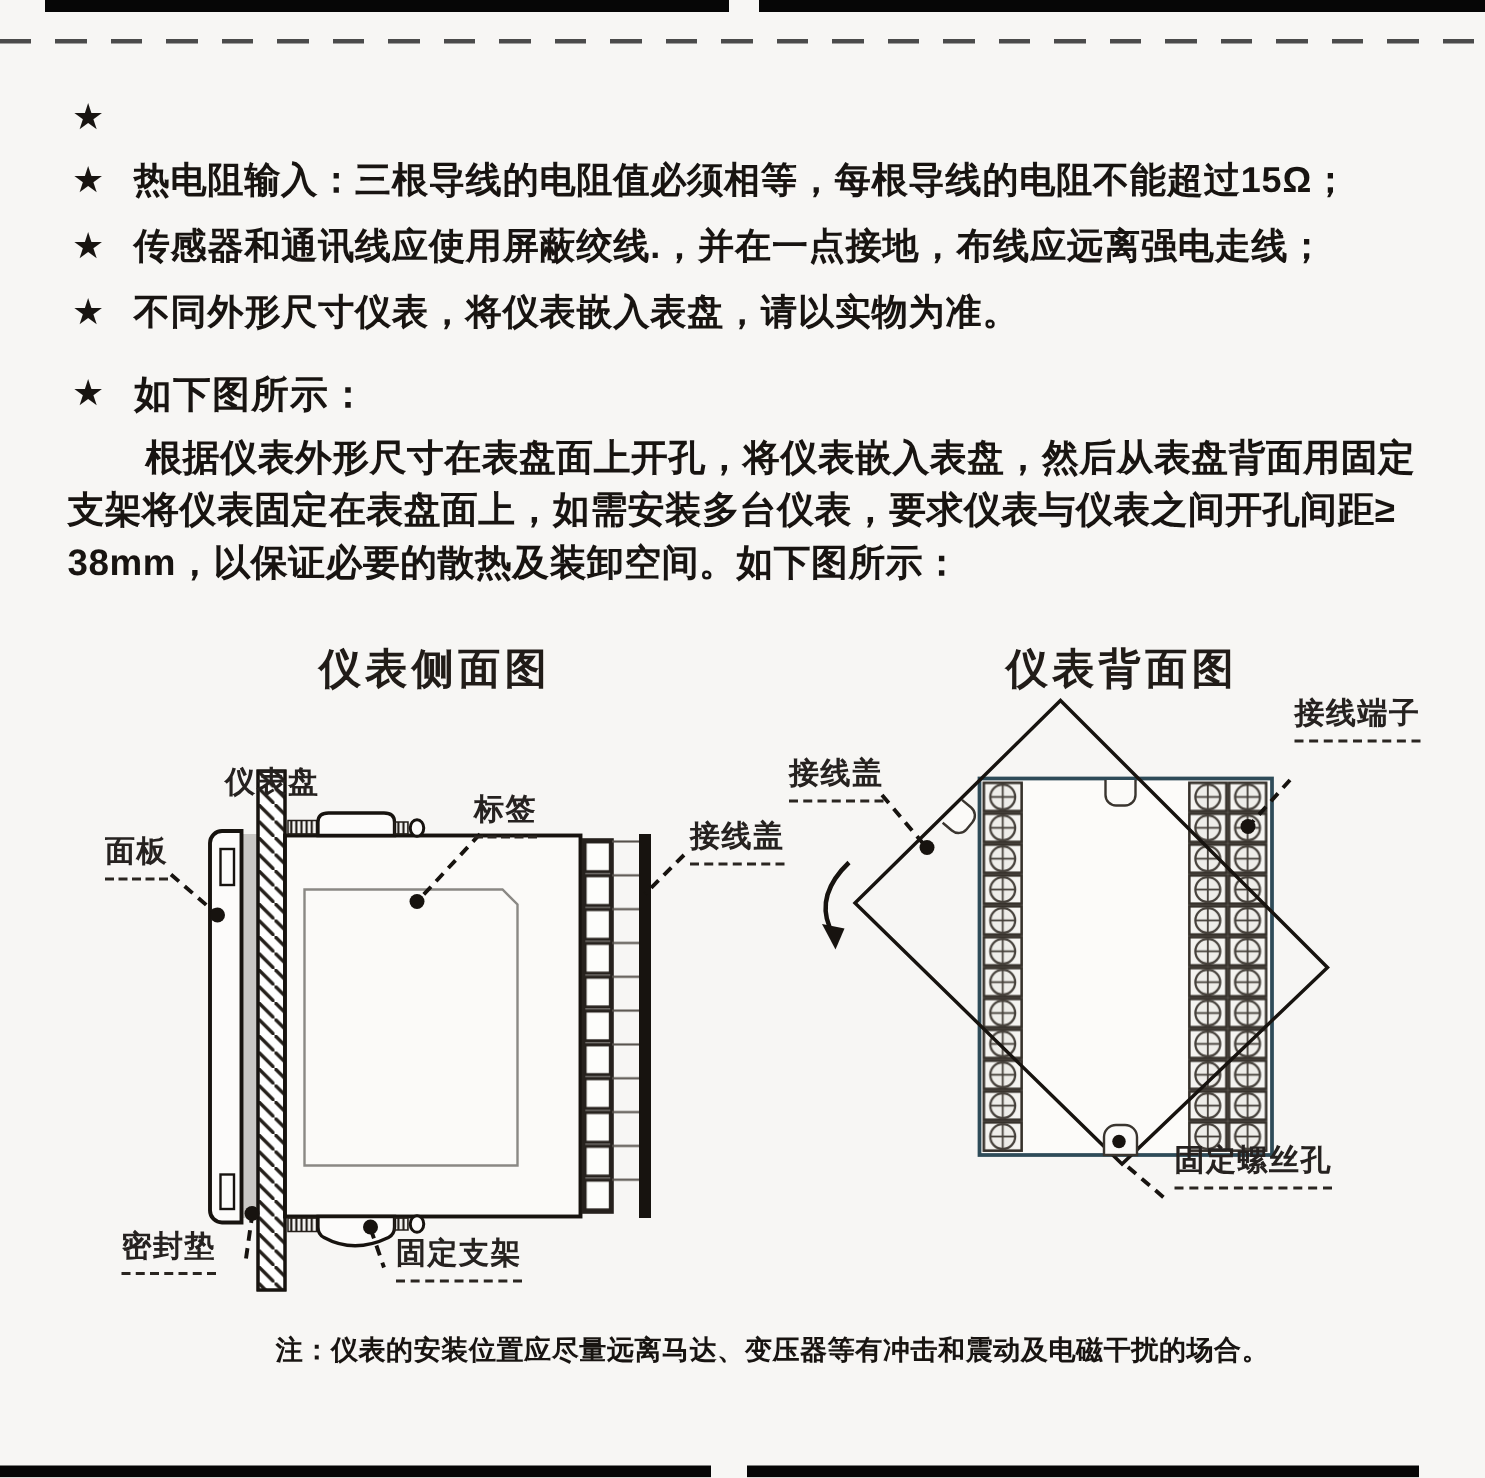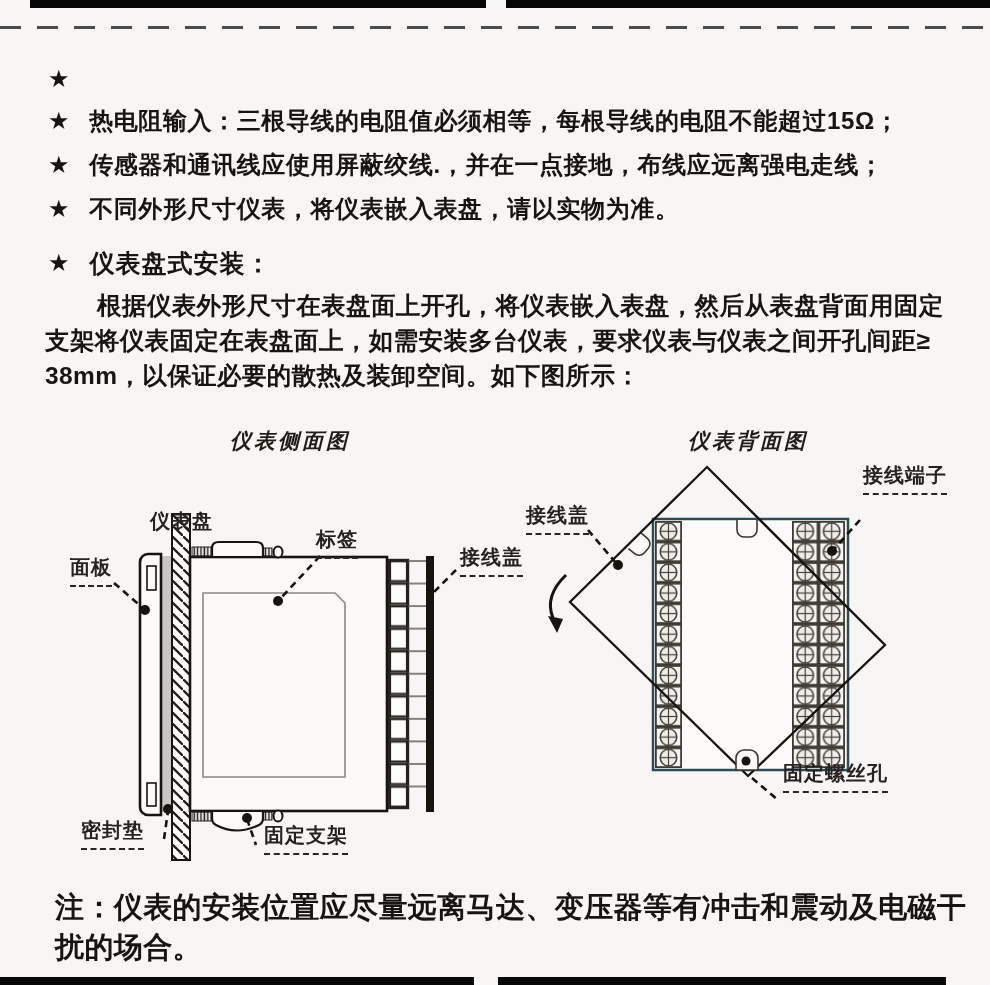--- a/index.html
+++ b/index.html
@@ -8,24 +8,24 @@
   .bar{position:absolute;height:8px;background:#060606;}
   .dashline{position:absolute;left:0;top:26px;width:990px;height:3px;
         background:repeating-linear-gradient(90deg,#4b4b4b 0 21px,transparent 21px 37px);}
   .bullet{position:absolute;left:48px;width:930px;display:flex;gap:19px;align-items:flex-start;
         font-weight:700;font-size:24px;line-height:30px;letter-spacing:0.6px;}
   .star{font-size:24px;line-height:30px;flex:0 0 auto;}
   .section{position:absolute;left:48px;display:flex;gap:19px;font-weight:700;font-size:25px;line-height:30px;letter-spacing:1px;}
   .pline{position:absolute;left:45px;width:930px;font-weight:700;font-size:24.5px;line-height:32px;letter-spacing:0.4px;white-space:nowrap;}
   .pline.indent{padding-left:52px;}
   .dtitle{position:absolute;width:260px;text-align:center;font-family:"DejaVu Serif","Liberation Serif",serif;
-        font-weight:700;font-size:21px;letter-spacing:3px;color:#211c18;font-style:italic;}
+        font-weight:700;font-size:28px;letter-spacing:3px;color:#211c18;}
   .dlabel{position:absolute;font-size:20px;font-weight:700;color:#262220;letter-spacing:1px;white-space:nowrap;}
   .ul{border-bottom:2.5px dashed #2a2520;padding-bottom:4px;}
-  .note{position:absolute;left:55px;top:888px;width:920px;font-weight:700;font-size:29px;letter-spacing:0.4px;}
+  .note{position:absolute;left:55px;top:888px;width:920px;font-weight:700;font-size:18px;letter-spacing:0.4px;text-align:center;}
   svg{position:absolute;}
 </style>
 </head>
 <body>
 
 <div class="page">
 
   <div class="bar" style="left:30px;top:0;width:456px;"></div>
   <div class="bar" style="left:506px;top:0;width:484px;"></div>
   <div class="bar" style="left:0;top:977px;width:474px;"></div>
@@ -43,21 +43,21 @@
     <span class="star">★</span>
     <span>传感器和通讯线应使用屏蔽绞线.，并在一点接地，布线应远离强电走线；</span>
   </div>
   <div class="bullet" style="top:194px">
     <span class="star">★</span>
     <span>不同外形尺寸仪表，将仪表嵌入表盘，请以实物为准。</span>
   </div>
 
   <div class="section" style="top:248px">
     <span class="star">★</span>
-    <span>仪表盘式安装：</span>
+    <span>如下图所示：</span>
   </div>
 
   <div class="pline indent" style="top:290px">根据仪表外形尺寸在表盘面上开孔，将仪表嵌入表盘，然后从表盘背面用固定</div>
   <div class="pline" style="top:325px">支架将仪表固定在表盘面上，如需安装多台仪表，要求仪表与仪表之间开孔间距≥</div>
   <div class="pline" style="top:360px">38mm，以保证必要的散热及装卸空间。如下图所示：</div>
 
   <div class="dtitle" style="left:160px;top:427px">仪表侧面图</div>
   <div class="dtitle" style="left:618px;top:427px">仪表背面图</div>
 
   <svg style="left:40px;top:470px" width="500" height="420" viewBox="0 0 500 420">

